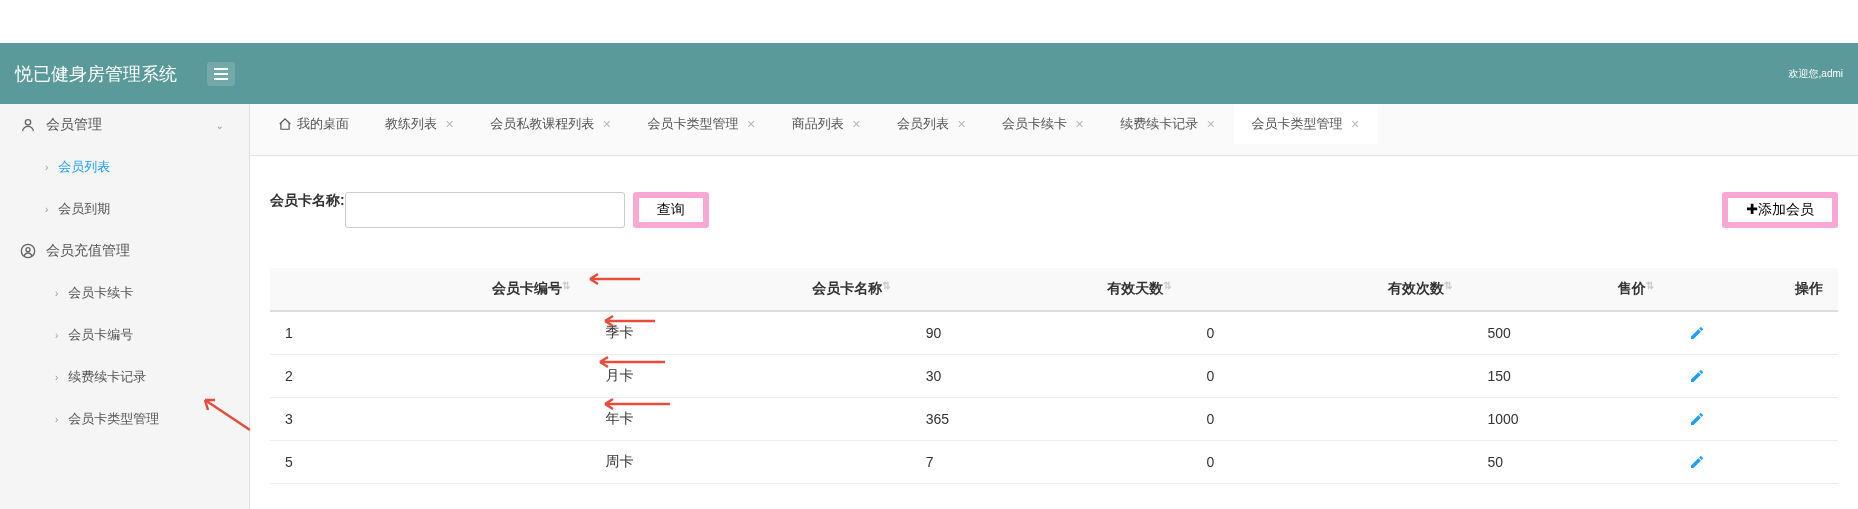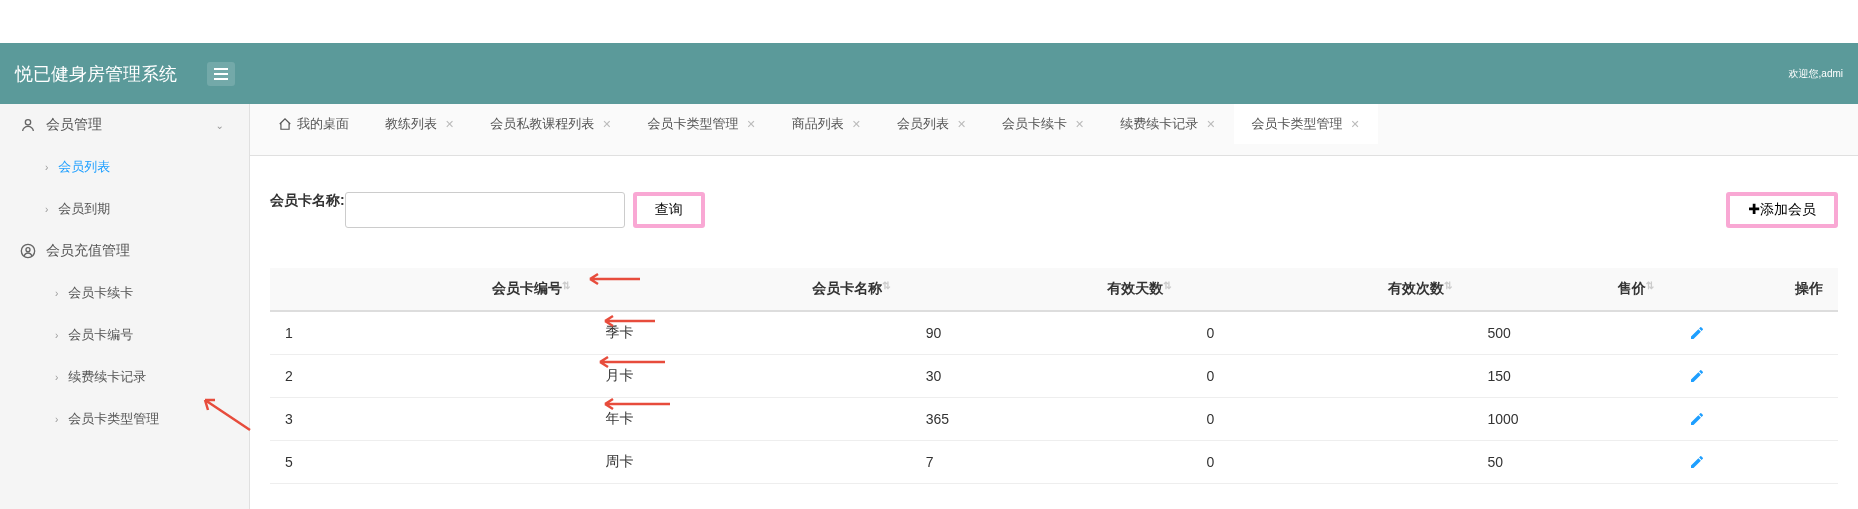--- a/index.html
+++ b/index.html
@@ -26,21 +26,21 @@
     .tab { display: flex; align-items: center; padding: 0 18px; height: 40px; font-size: 13px; color: #555; cursor: pointer; position: relative; }
     .tab.active { background: #fff; }
     .tab-close { margin-left: 8px; color: #bbb; font-size: 11px; }
     .tab-home-icon { width: 14px; height: 14px; margin-right: 5px; }
     
     .content { padding: 20px; }
     .query-row { display: flex; align-items: flex-end; margin-bottom: 40px; }
     .query-group { display: flex; flex-direction: row; }
     .query-label { font-weight: bold; margin-bottom: 8px; }
     .query-input { width: 280px; height: 36px; border: 1px solid #ccc; border-radius: 3px; padding: 0 10px; font-size: 14px; }
-    .btn { height: 36px; padding: 0 18px; border: 4px solid #f9a8d4; background: #fff; border-radius: 3px; cursor: pointer; font-size: 14px; margin-left: 8px; }
+    .btn { height: 36px; padding: 0 18px; border: 6px solid #f9a8d4; background: #fff; border-radius: 3px; cursor: pointer; font-size: 14px; margin-left: 8px; }
     .btn-add { margin-left: auto; margin-top: 16px; }
     
     table { width: 100%; border-collapse: collapse; }
     th { text-align: right; padding: 12px 15px; font-weight: bold; border-bottom: 2px solid #ddd; font-size: 14px; background: #f9f9f9; position: relative; }
     td { padding: 12px 15px; border-bottom: 1px solid #eee; font-size: 14px; }
     .sort-icon { float: right; color: #ccc; font-size: 10px; margin-right: 5px; }
     .edit-icon { color: #1e9fff; cursor: pointer; }
     
     .arrow-annotation { position: absolute; pointer-events: none; z-index: 100; }
     

